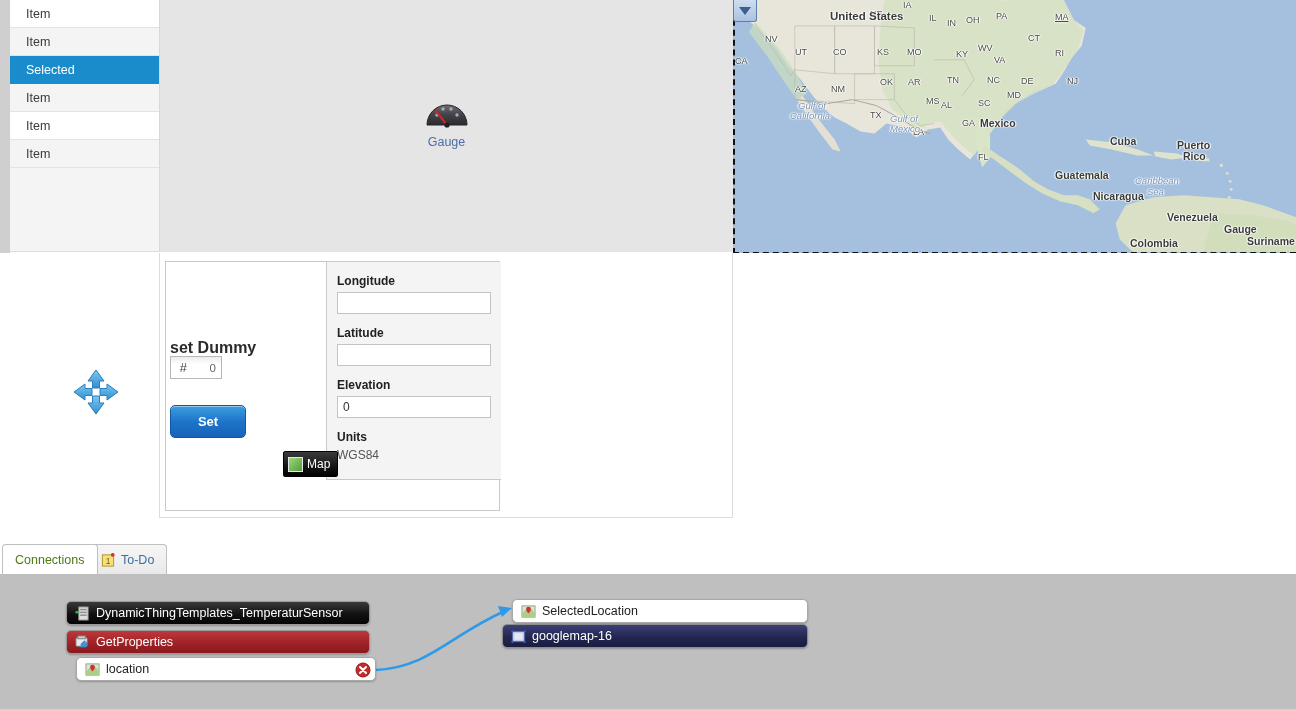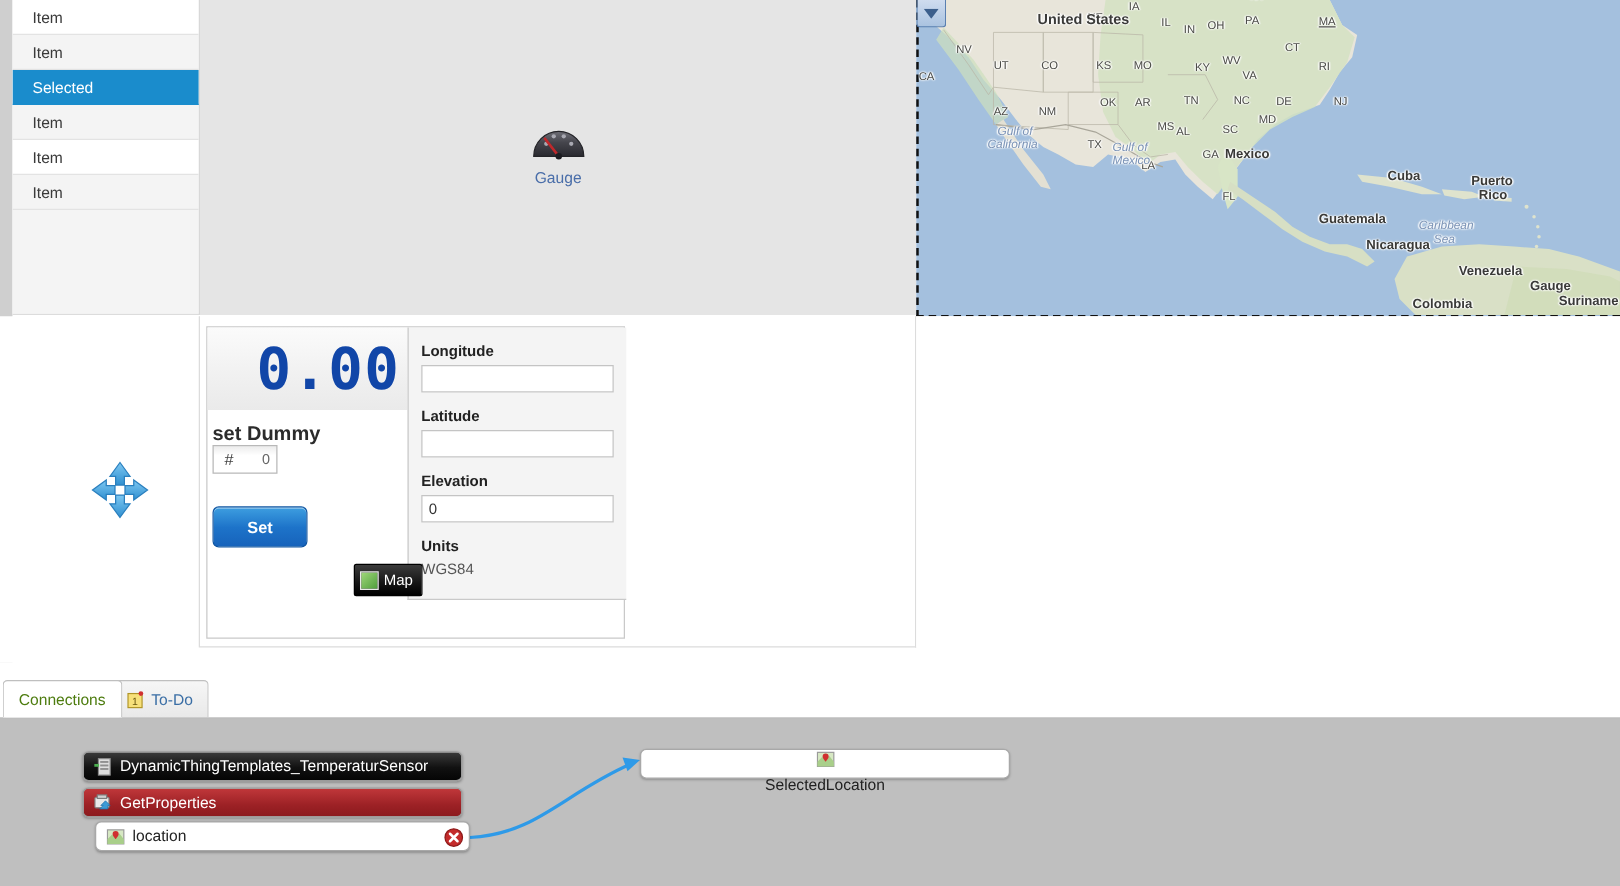--- a/index.html
+++ b/index.html
@@ -213,21 +213,20 @@
   }
   .node-prop {
     left: 76px; top: 82px; width: 300px;
     background: #ffffff; color: #222;
     border: 1px solid #a8a8a8;
   }
   .node-sel {
     left: 512px; top: 24px; width: 296px;
     background: #ffffff; color: #222;
     border: 1px solid #a8a8a8;
-    flex-direction: column;
   }
   .node-gmap {
     left: 502px; top: 49px; width: 306px;
     background: linear-gradient(180deg,#3b3f78 0%,#232750 55%,#1a1d40 100%);
     color: #ffffff;
     border: 1px solid #8d8d8d;
   }
   .n-icon { width: 15px; height: 15px; flex: none; }
   .err-badge { position: absolute; right: 4px; top: 4px; width: 16px; height: 16px; }
   .link-svg { position: absolute; left: 0; top: 0; width: 1296px; height: 135px; pointer-events: none; }
@@ -405,23 +404,20 @@
           <polygon points="24,46 32,35 27.5,35 27.5,28 20.5,28 20.5,35 16,35"></polygon>
           <polygon points="2,24 13,16 13,20.5 20,20.5 20,27.5 13,27.5 13,32"></polygon>
           <polygon points="46,24 35,16 35,20.5 28,20.5 28,27.5 35,27.5 35,32"></polygon>
         </g>
       </svg>
     </div>
 
     <div class="mid-center">
       <div class="widget-card">
 
-        <div class="led-box">
-          <div class="led-digits">0.00</div>
-        </div>
 
         <div class="dummy-label">set Dummy</div>
 
         <div class="stepper">
           <span class="hash">#</span>
           <span class="val">0</span>
         </div>
 
         <div class="set-btn">Set</div>
 
@@ -508,15 +504,26 @@
 
       <div class="node node-sel">
         <svg class="n-icon" viewBox="0 0 16 16">
           <rect x="1" y="2" width="14" height="12" fill="#d7e8c4" stroke="#9a9a9a"></rect>
           <path d="M1,10 L5,6 L8,9 L11,5 L15,10 L15,14 L1,14 Z" fill="#a9cf8a"></path>
           <path d="M8,3 A2.6,2.6 0 0 1 10.6,5.6 C10.6,7.4 8,10 8,10 C8,10 5.4,7.4 5.4,5.6 A2.6,2.6 0 0 1 8,3 Z" fill="#d03030"></path>
         </svg>
         <span>SelectedLocation</span>
       </div>
 
+      <div class="node node-gmap">
+        <svg class="n-icon" viewBox="0 0 16 16">
+          <rect x="1.5" y="2.5" width="13" height="11" fill="#c3cbe4" stroke="#5566aa"></rect>
+          <rect x="3.5" y="4.5" width="9" height="7" fill="#e3e8f5"></rect>
+          <circle cx="1.5" cy="2.5" r="1.3" fill="#3f5fb0"></circle>
+          <circle cx="14.5" cy="2.5" r="1.3" fill="#3f5fb0"></circle>
+          <circle cx="1.5" cy="13.5" r="1.3" fill="#3f5fb0"></circle>
+          <circle cx="14.5" cy="13.5" r="1.3" fill="#3f5fb0"></circle>
+        </svg>
+        <span>googlemap-16</span>
+      </div>
     </div>
   </div>
 </div>
 
 </body></html>

